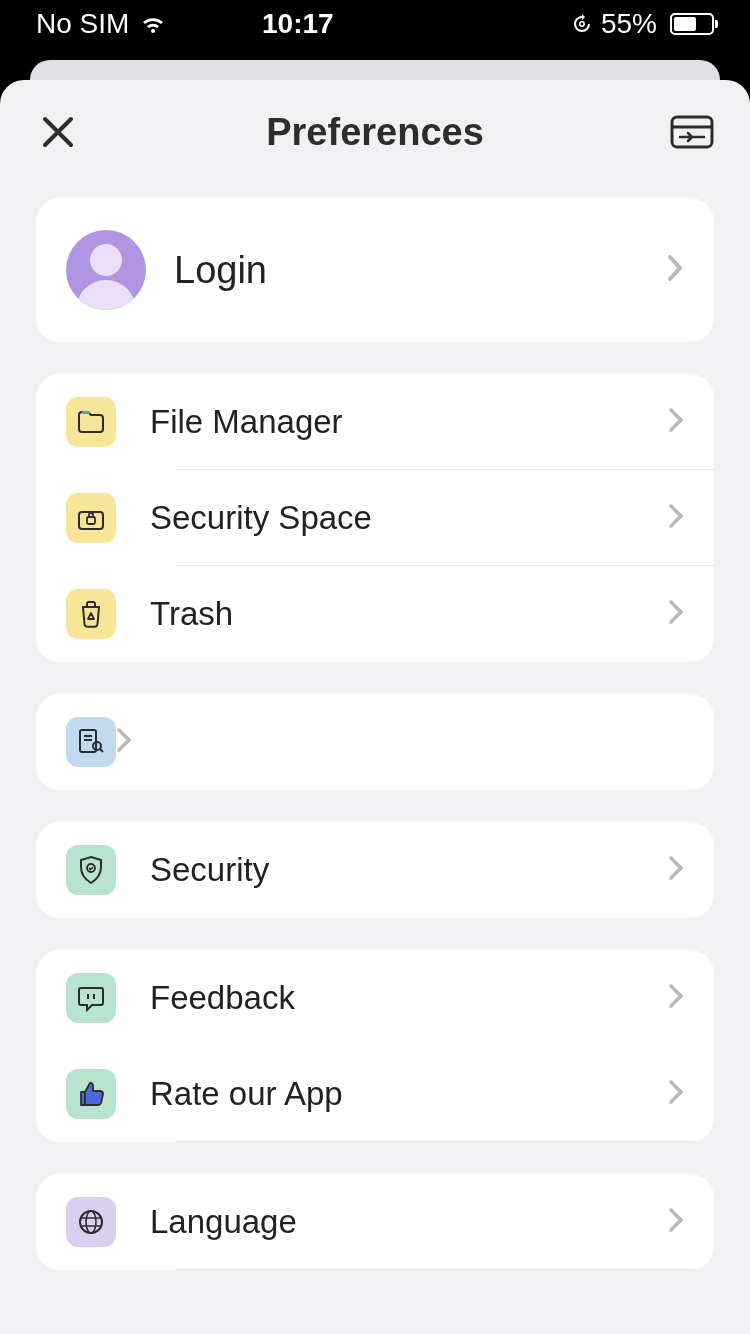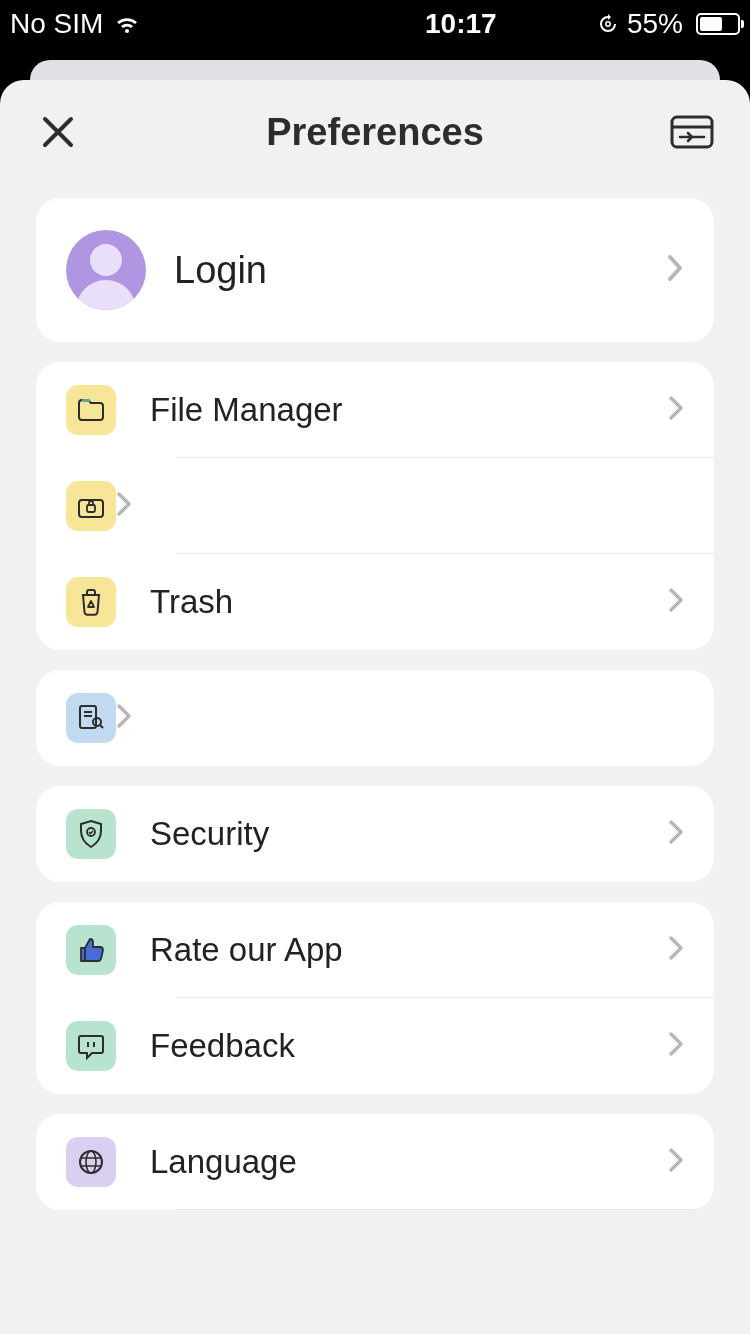--- a/index.html
+++ b/index.html
@@ -1,21 +1,21 @@
 <!DOCTYPE html>
 <html><head>
 <meta charset="utf-8">
 <style>
   * { box-sizing: border-box; margin: 0; padding: 0; }
   html, body { width: 750px; height: 1334px; font-family: -apple-system, Helvetica, Arial, sans-serif; background: #000; overflow: hidden; }
   
   
-  .status-bar { height: 48px; background: #000; color: #fff; display: flex; align-items: center; padding: 0 10px; font-size: 28px; font-weight: 500; }
+  .status-bar { height: 48px; background: #000; color: #fff; display: flex; align-items: center; padding: 0 36px; font-size: 28px; font-weight: 500; }
   .status-left { display: flex; align-items: center; gap: 10px; flex: 1; }
-  .status-center { flex: 1; text-align: right; font-weight: 600; }
+  .status-center { flex: 1; text-align: left; font-weight: 600; }
   .status-right { flex: 1; display: flex; align-items: center; justify-content: flex-end; gap: 9px; }
   .wifi-icon, .lock-icon, .battery-icon { display: inline-flex; }
   .battery { width: 44px; height: 22px; border: 2px solid #fff; border-radius: 5px; position: relative; margin-left: 4px; }
   .battery::after { content: ""; position: absolute; right: -6px; top: 5px; width: 3px; height: 8px; background: #fff; border-radius: 0 2px 2px 0; }
   .battery-fill { position: absolute; left: 2px; top: 2px; height: 14px; width: 55%; background: #fff; border-radius: 2px; }
 
   
   .back-sheet { position: absolute; top: 60px; left: 30px; right: 30px; height: 50px; background: #e1e0e5; border-radius: 20px 20px 0 0; }
 
   
@@ -24,21 +24,21 @@
   
   .header { display: flex; align-items: center; padding: 28px 34px 18px; gap: 36px; }
   .close-btn { width: 48px; height: 48px; display: flex; align-items: center; justify-content: center; }
   .title { flex: 1; text-align: center; font-size: 38px; font-weight: 700; color: #2d2d2d; }
   .card-btn { width: 48px; height: 48px; display: flex; align-items: center; justify-content: center; }
 
   
   .content { padding: 24px 36px 0; }
 
   
-  .card { background: #fff; border-radius: 24px; margin-bottom: 20px; overflow: hidden; }
+  .card { background: #fff; border-radius: 24px; margin-bottom: 32px; overflow: hidden; }
   
   
   .row { display: flex; align-items: center; padding: 0 30px; min-height: 96px; position: relative; }
   .row-login { min-height: 144px; }
   .row .icon-wrap { width: 50px; height: 50px; border-radius: 12px; display: flex; align-items: center; justify-content: center; flex-shrink: 0; }
   .row .label { margin-left: 34px; font-size: 33px; color: #222; font-weight: 500; flex: 1; }
   .row-login .label { font-size: 38px; margin-left: 28px; }
   .row .chev { color: #b7b7b9; flex-shrink: 0; }
   .row .sep { position: absolute; left: 140px; right: 0; bottom: 0; height: 1px; background: #e8e8ea; }
 
@@ -130,20 +130,21 @@
         <div class="sep"></div>
       </div>
       <div class="row">
         <div class="icon-wrap bg-yellow">
           <svg width="30" height="28" viewBox="0 0 30 28">
               <rect x="3" y="8" width="24" height="17" rx="3" fill="none" stroke="#2d2d2d" stroke-width="2"></rect>
               <rect x="11" y="13" width="8" height="7" rx="1.5" fill="none" stroke="#2d2d2d" stroke-width="1.8"></rect>
               <path d="M13 13v-2a2 2 0 014 0v2" fill="none" stroke="#2d2d2d" stroke-width="1.8"></path>
             </svg>
         </div>
+        <div class="label">Security Space</div>
         <span class="chev"><svg width="16" height="26" viewBox="0 0 16 26">
               <path d="M3 3l10 10L3 23" stroke="currentColor" stroke-width="3.5" fill="none" stroke-linecap="round" stroke-linejoin="round"></path>
             </svg></span>
         <div class="sep"></div>
       </div>
       <div class="row">
         <div class="icon-wrap bg-yellow">
           <svg width="28" height="30" viewBox="0 0 28 30">
               <path d="M6 8h16l-1.5 17a3 3 0 01-3 2.7h-7a3 3 0 01-3-2.7zM10 8V5a2 2 0 012-2h4a2 2 0 012 2v3" fill="none" stroke="#2d2d2d" stroke-width="2"></path>
               <path d="M14 14l-3 6h6z" fill="none" stroke="#2d2d2d" stroke-width="1.8" stroke-linejoin="round"></path>
@@ -186,41 +187,41 @@
         <span class="chev"><svg width="16" height="26" viewBox="0 0 16 26">
               <path d="M3 3l10 10L3 23" stroke="currentColor" stroke-width="3.5" fill="none" stroke-linecap="round" stroke-linejoin="round"></path>
             </svg></span>
       </div>
     </div>
 
     <div class="card">
       <div class="row">
         <div class="icon-wrap bg-green">
           <svg width="30" height="28" viewBox="0 0 30 28">
-              <path d="M9 12h-4v13h4zM9 12l5-9a3 3 0 013 3v5h7a3 3 0 013 3l-2 9a3 3 0 01-3 2H9z" fill="#4a6bd6" stroke="#2d2d2d" stroke-width="1.8" stroke-linejoin="round"></path>
-            </svg>
-        </div>
-        <div class="label">Rate our App</div>
-        <span class="chev"><svg width="16" height="26" viewBox="0 0 16 26">
-              <path d="M3 3l10 10L3 23" stroke="currentColor" stroke-width="3.5" fill="none" stroke-linecap="round" stroke-linejoin="round"></path>
-            </svg></span>
-        <div class="sep"></div>
-      </div>
-      <div class="row">
-        <div class="icon-wrap bg-green">
-          <svg width="30" height="28" viewBox="0 0 30 28">
               <path d="M5 4h20a2 2 0 012 2v13a2 2 0 01-2 2H16l-5 5v-5H5a2 2 0 01-2-2V6a2 2 0 012-2z" fill="none" stroke="#2d2d2d" stroke-width="2"></path>
               <line x1="12" y1="10" x2="12" y2="15" stroke="#2d2d2d" stroke-width="2"></line>
               <line x1="18" y1="10" x2="18" y2="15" stroke="#2d2d2d" stroke-width="2"></line>
             </svg>
         </div>
         <div class="label">Feedback</div>
         <span class="chev"><svg width="16" height="26" viewBox="0 0 16 26">
               <path d="M3 3l10 10L3 23" stroke="currentColor" stroke-width="3.5" fill="none" stroke-linecap="round" stroke-linejoin="round"></path>
             </svg></span>
+      </div>
+      <div class="row">
+        <div class="icon-wrap bg-green">
+          <svg width="30" height="28" viewBox="0 0 30 28">
+              <path d="M9 12h-4v13h4zM9 12l5-9a3 3 0 013 3v5h7a3 3 0 013 3l-2 9a3 3 0 01-3 2H9z" fill="#4a6bd6" stroke="#2d2d2d" stroke-width="1.8" stroke-linejoin="round"></path>
+            </svg>
+        </div>
+        <div class="label">Rate our App</div>
+        <span class="chev"><svg width="16" height="26" viewBox="0 0 16 26">
+              <path d="M3 3l10 10L3 23" stroke="currentColor" stroke-width="3.5" fill="none" stroke-linecap="round" stroke-linejoin="round"></path>
+            </svg></span>
+        <div class="sep"></div>
       </div>
     </div>
 
     <div class="card">
       <div class="row">
         <div class="icon-wrap bg-purple">
           <svg width="30" height="30" viewBox="0 0 30 30">
               <circle cx="15" cy="15" r="11" fill="none" stroke="#2d2d2d" stroke-width="2"></circle>
               <ellipse cx="15" cy="15" rx="5" ry="11" fill="none" stroke="#2d2d2d" stroke-width="1.6"></ellipse>
               <line x1="4" y1="11" x2="26" y2="11" stroke="#2d2d2d" stroke-width="1.6"></line>

